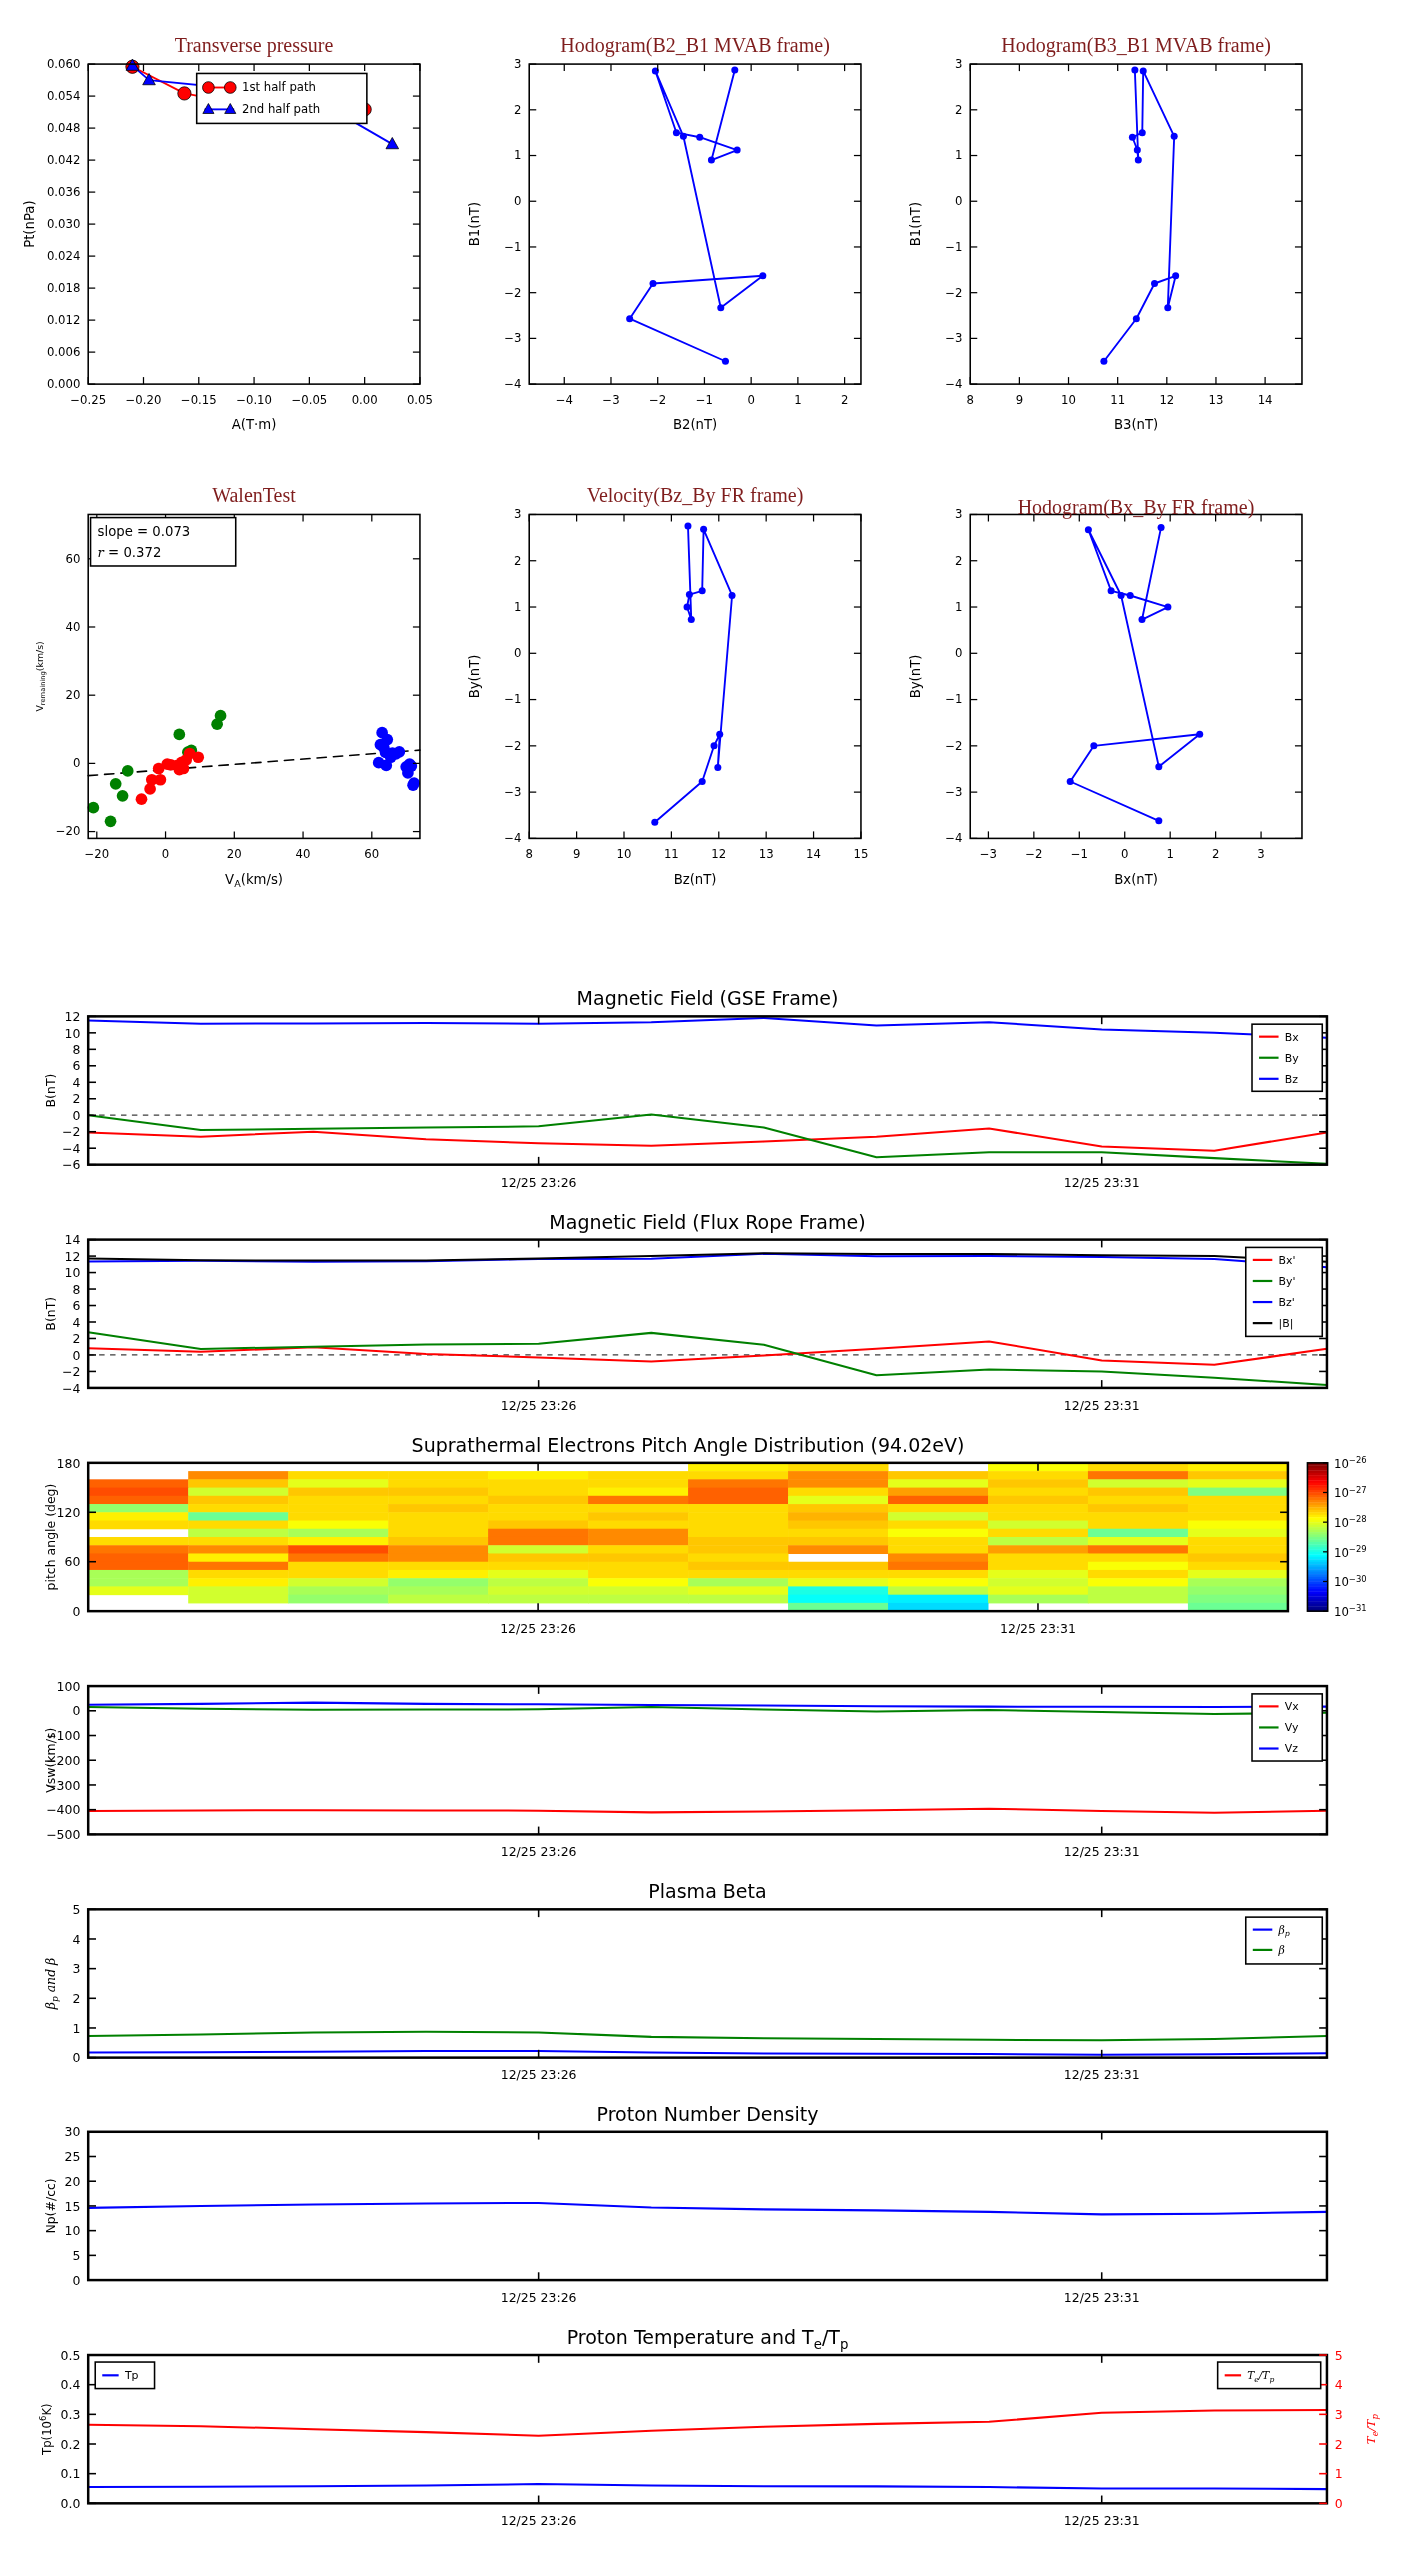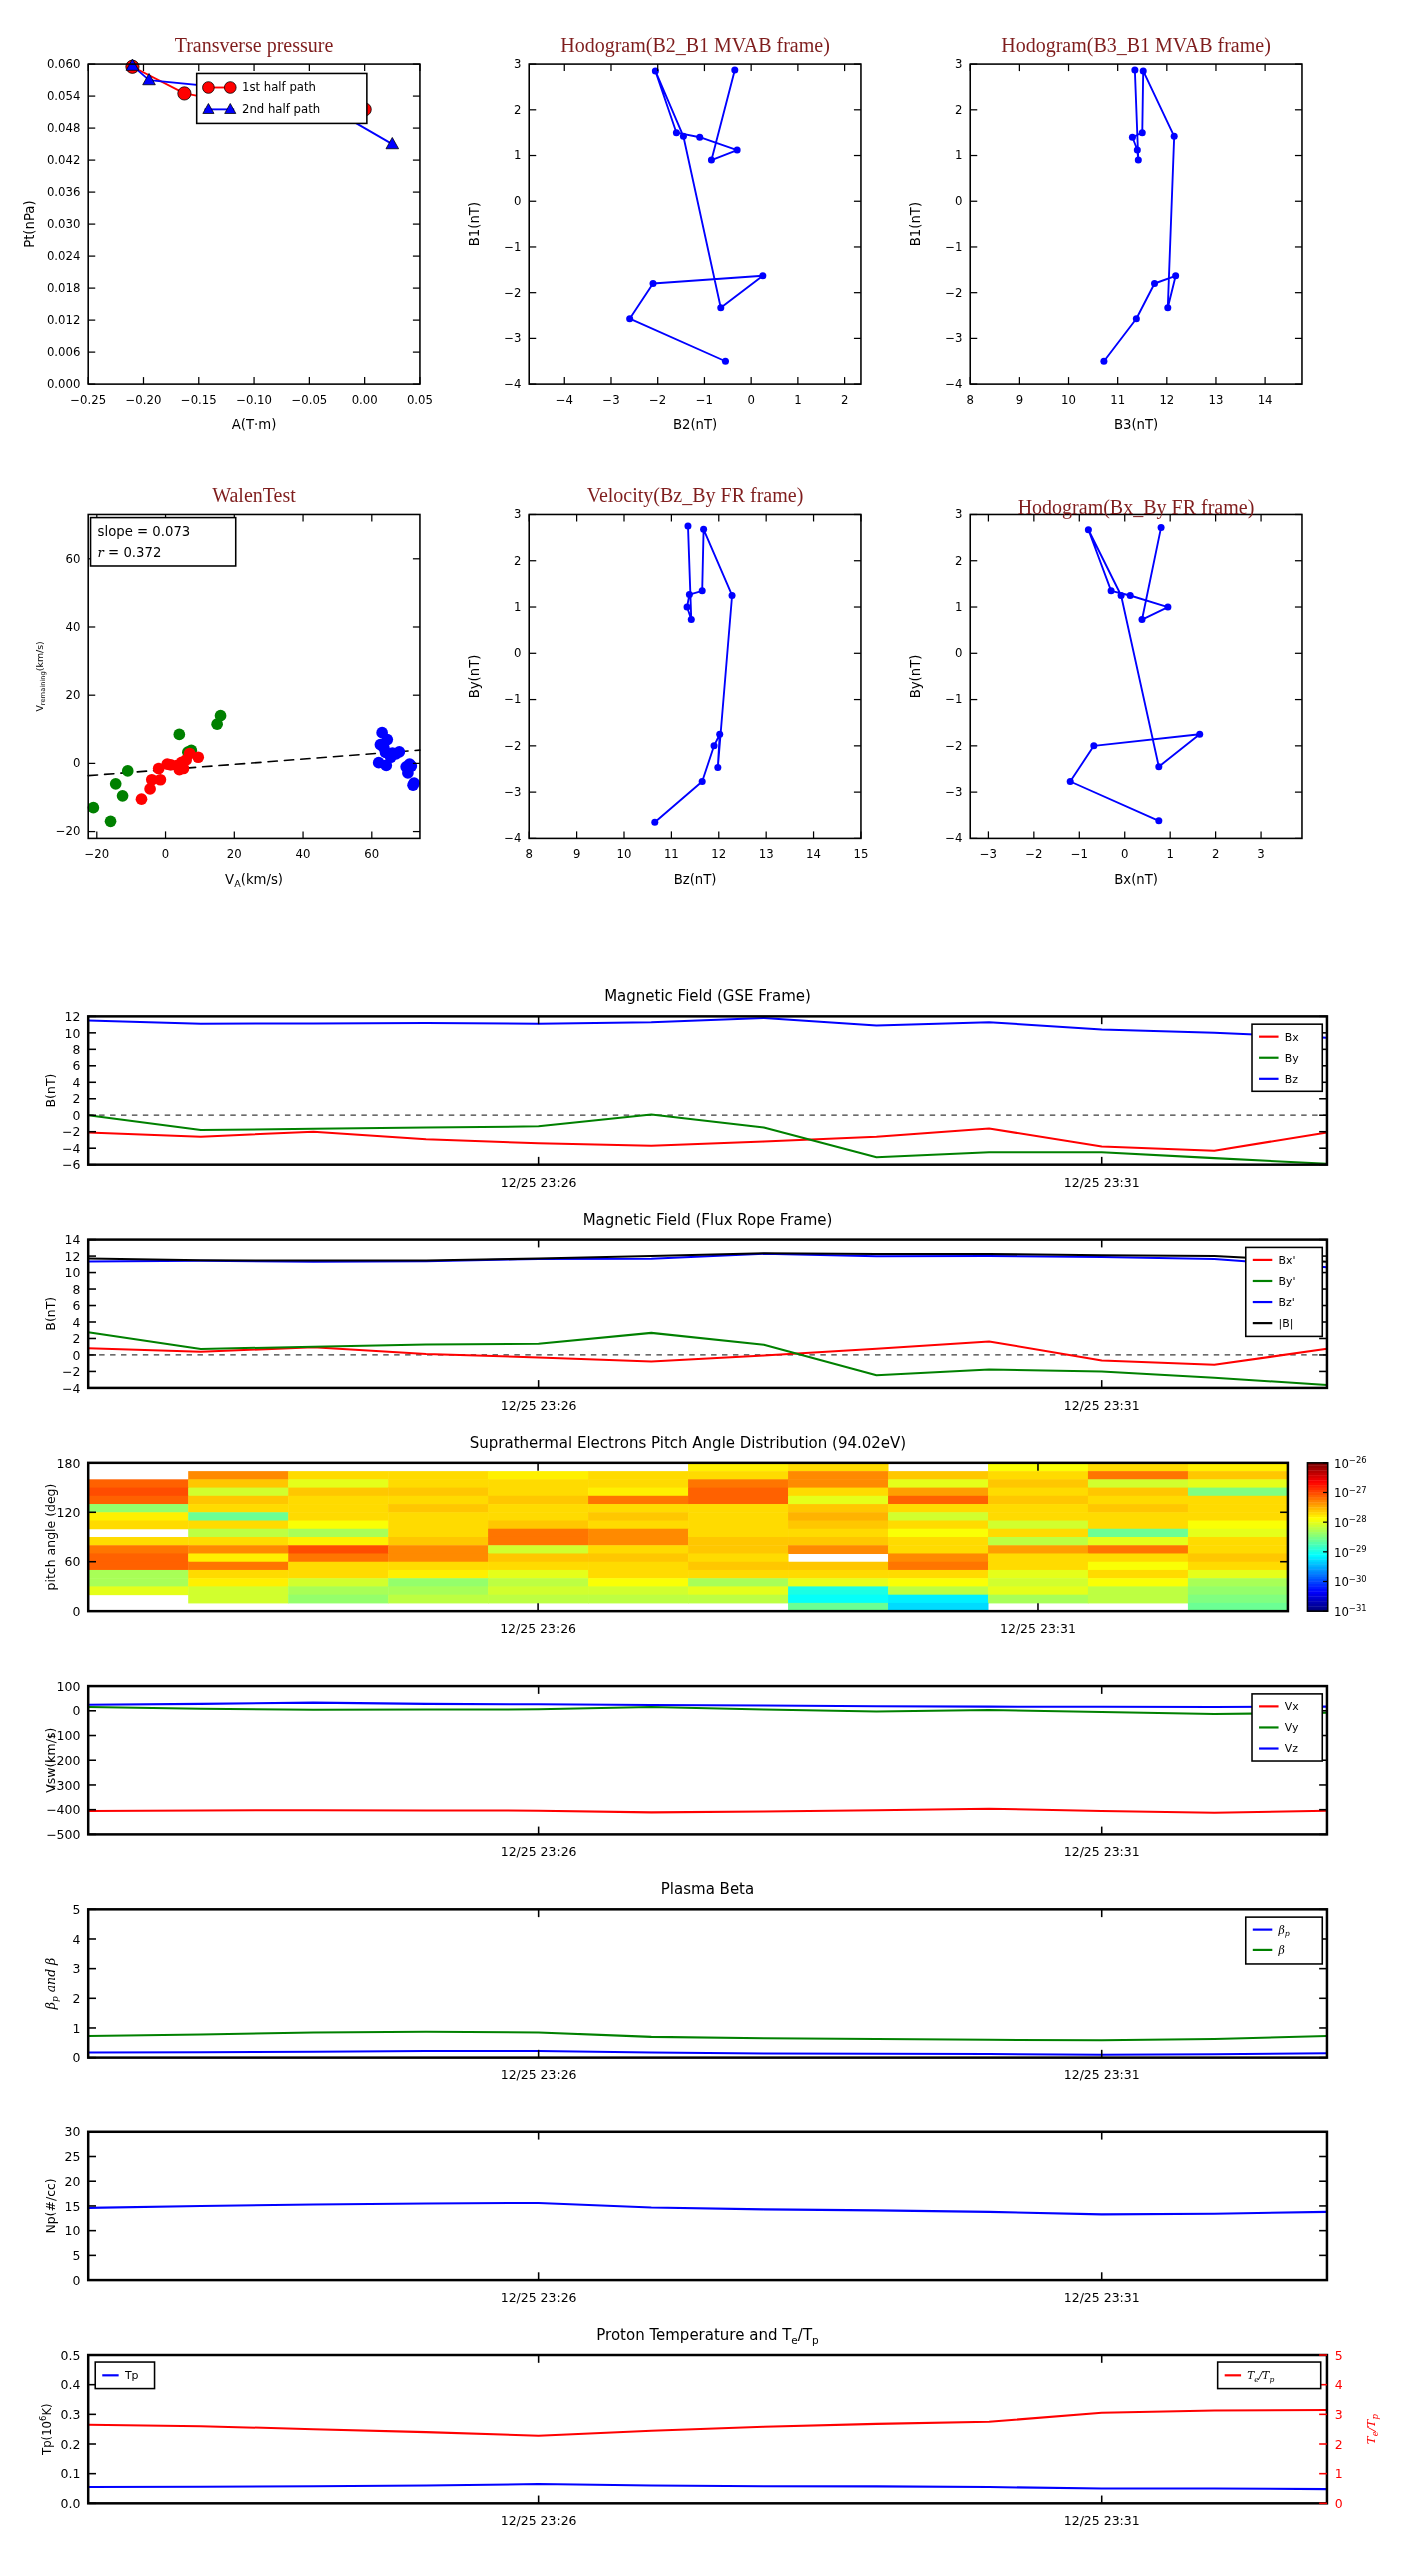--- a/index.html
+++ b/index.html
@@ -1,19 +1,19 @@
 <!DOCTYPE html>
 <html style="font-size:12.5px"><head>
 <meta charset="utf-8">
 <style>
   html,body{margin:0;padding:0;background:#fff;}
   #fig-wrap{position:relative;width:1405px;height:2576px;background:#ffffff;overflow:hidden;}
   #fig{position:absolute;left:0;top:0;}
   .ptitle{position:absolute;text-align:center;font-family:Liberation Serif, serif;color:#7f1d1d;font-size:20px;line-height:1.1;}
-  .tstitle{position:absolute;text-align:center;font-family:"DejaVu Sans",sans-serif;color:#000;font-size:15px;line-height:1.1;}
+  .tstitle{position:absolute;text-align:center;font-family:"DejaVu Sans",sans-serif;color:#000;font-size:19px;line-height:1.1;}
   .ptitle sub,.ptitle sup,.tstitle sub,.tstitle sup{font-size:70%;}
 </style>
 </head>
 <body>
 
 <div id="fig-wrap">
   <svg id="fig" width="1405" height="2576" viewBox="0 0 1800 3300">
       <g>
         <polyline points="169.7,85.4 236.3,119.6 346.8,140.1 382.2,140.1 410.5,136.7 467.2,140.1" fill="none" stroke="#ff0000" stroke-width="2.4" stroke-dasharray="none" stroke-linejoin="round" stroke-linecap="round"></polyline>
         <circle cx="169.66666666666669" cy="85.41666666666663" r="8.5" fill="#ff0000" stroke="#000" stroke-width="1"></circle>
@@ -981,15 +981,16 @@
   <div class="ptitle" style="left:88px;top:34px;width:332px;">Transverse pressure</div>
   <div class="ptitle" style="left:529px;top:34px;width:332px;">Hodogram(B2_B1 MVAB frame)</div>
   <div class="ptitle" style="left:970px;top:34px;width:332px;">Hodogram(B3_B1 MVAB frame)</div>
   <div class="ptitle" style="left:88px;top:484px;width:332px;">WalenTest</div>
   <div class="ptitle" style="left:529px;top:484px;width:332px;">Velocity(Bz_By FR frame)</div>
   <div class="ptitle" style="left:970px;top:484px;width:332px;margin-top:12px;">Hodogram(Bx_By FR frame)</div>
   <div class="tstitle" style="left:88px;top:988px;width:1239px;">Magnetic Field (GSE Frame)</div>
   <div class="tstitle" style="left:88px;top:1212px;width:1239px;">Magnetic Field (Flux Rope Frame)</div>
   <div class="tstitle" style="left:88px;top:1435px;width:1200px;">Suprathermal Electrons Pitch Angle Distribution (94.02eV)</div>
   <div class="tstitle" style="left:88px;top:1881px;width:1239px;">Plasma Beta</div>
+  <div class="tstitle" style="left:88px;top:2104px;width:1239px;">Proton Number Density</div>
   <div class="tstitle" style="left:88px;top:2327px;width:1239px;">Proton Temperature and T<sub>e</sub>/T<sub>p</sub></div>
 </div>
 
 
 </body></html>

